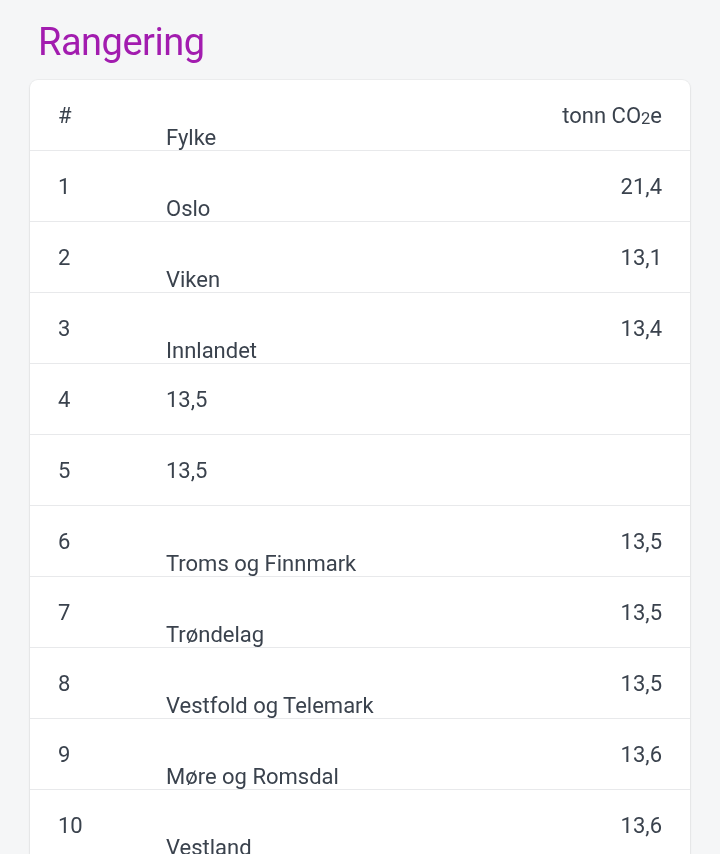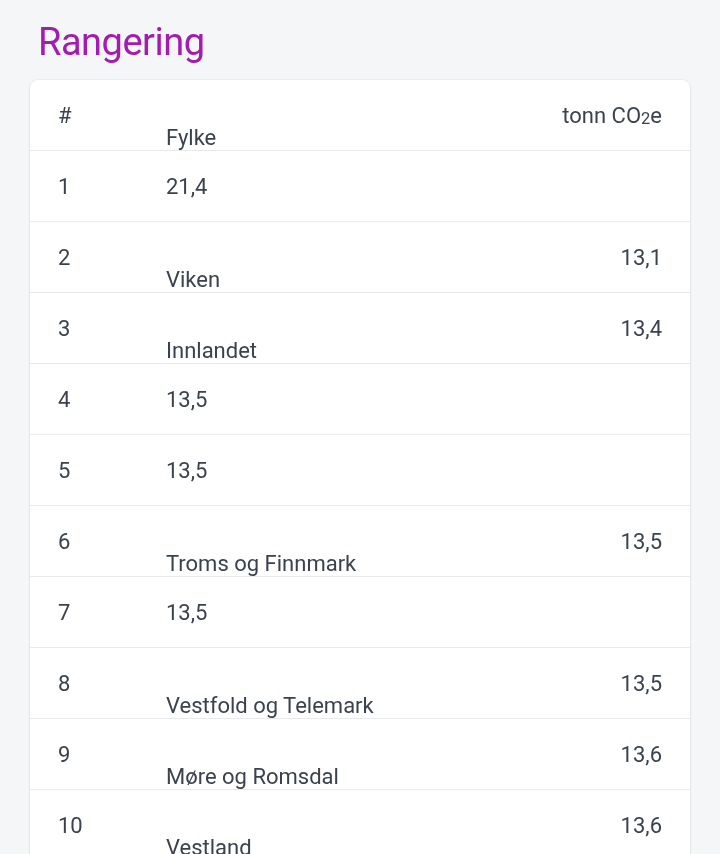--- a/index.html
+++ b/index.html
@@ -79,20 +79,21 @@
     <div class="col-rank">#</div>
     <div class="col-name">Fylke</div>
     <div class="col-value">
       <span>tonn CO</span><span class="sub">2</span><span>e</span>
     </div>
   </div>
 
   <div id="rows-container">
       <div class="row data-row">
         <div class="col-rank">1</div>
+        <div class="col-name">Oslo</div>
         <div class="col-value">21,4</div>
       </div>
       <div class="row data-row">
         <div class="col-rank">2</div>
         <div class="col-name">Viken</div>
         <div class="col-value">13,1</div>
       </div>
       <div class="row data-row">
         <div class="col-rank">3</div>
         <div class="col-name">Innlandet</div>
@@ -106,20 +107,21 @@
         <div class="col-rank">5</div>
         <div class="col-value">13,5</div>
       </div>
       <div class="row data-row">
         <div class="col-rank">6</div>
         <div class="col-name">Troms og Finnmark</div>
         <div class="col-value">13,5</div>
       </div>
       <div class="row data-row">
         <div class="col-rank">7</div>
+        <div class="col-name">Trøndelag</div>
         <div class="col-value">13,5</div>
       </div>
       <div class="row data-row">
         <div class="col-rank">8</div>
         <div class="col-name">Vestfold og Telemark</div>
         <div class="col-value">13,5</div>
       </div>
       <div class="row data-row">
         <div class="col-rank">9</div>
         <div class="col-name">Møre og Romsdal</div>

